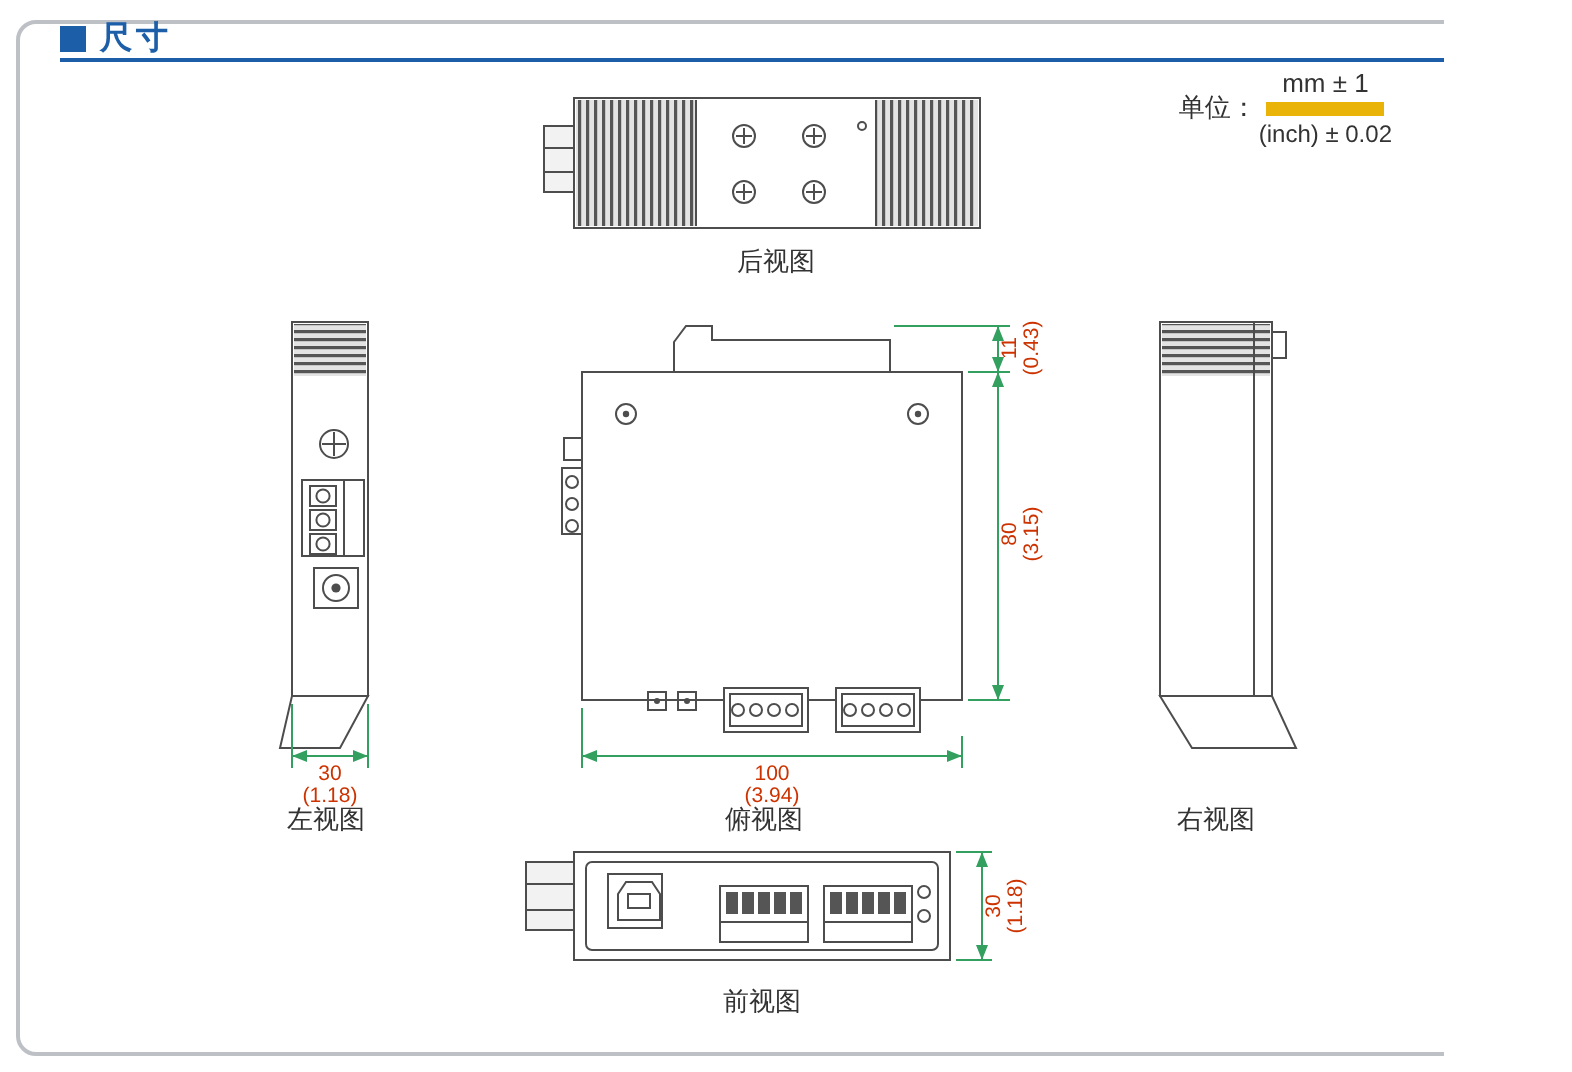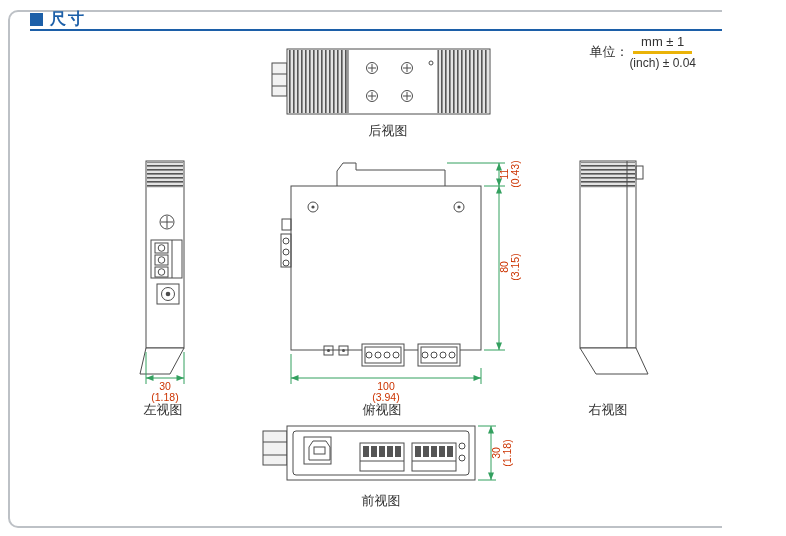--- a/index.html
+++ b/index.html
@@ -12,21 +12,21 @@
     position: absolute; left: 8px; top: 10px; width: 766px; height: 514px;
     border: 2px solid #bdc1c6; border-radius: 10px;
   }
   #header { position: absolute; left: 30px; top: 9px; display: flex; align-items: center; gap: 7px; }
   #header .sq { width: 13px; height: 13px; background: #1c5fa8; }
   #header .t { font-size: 16px; font-weight: bold; color: #1c5fa8; letter-spacing: 2px; }
   #rule { position: absolute; left: 30px; top: 29px; width: 726px; height: 2px; background: #1c5fa8; }
   #units { position: absolute; right: 26px; top: 34px; display: flex; align-items: center; gap: 1px; color: #333; }
   #units .lbl { font-size: 13px; }
   #units .frac { display: flex; flex-direction: column; align-items: center; }
-  #units .mm { font-size: 13px; padding: 0 8px 2px 8px; border-bottom: 3px solid #eab308; }
+  #units .mm { font-size: 13px; padding: 0 8px 2px 8px; border-bottom: 7px solid #eab308; }
   #units .inch { font-size: 12px; padding-top: 2px; }
   #drawing { position: absolute; left: 0; top: 0; }
   svg text { font-family: "Liberation Sans", sans-serif; }
   .viewlabel { font-size: 13px; fill: #333333; }
   .dimtext { font-size: 10.5px; fill: #cc3300; }
 </style>
 </head>
 <body>
 
 <div id="page">
@@ -35,21 +35,21 @@
   <div id="header">
     <span class="sq"></span>
     <span class="t">尺寸</span>
   </div>
   <div id="rule"></div>
 
   <div id="units">
     <span class="lbl">单位：</span>
     <span class="frac">
       <span class="mm">mm ± 1</span>
-      <span class="inch">(inch) ± 0.04</span>
+      <span class="inch">(inch) ± 0.02</span>
     </span>
   </div>
 
   <svg id="drawing" width="786" height="536" viewBox="0 0 786 536">
     <defs>
       <pattern id="finV" width="4" height="4" patternUnits="userSpaceOnUse">
         <rect width="4" height="4" fill="#e3e3e3"></rect>
         <rect x="1" width="1.6" height="4" fill="#555555"></rect>
       </pattern>
       <pattern id="finH" width="4" height="4" patternUnits="userSpaceOnUse">

